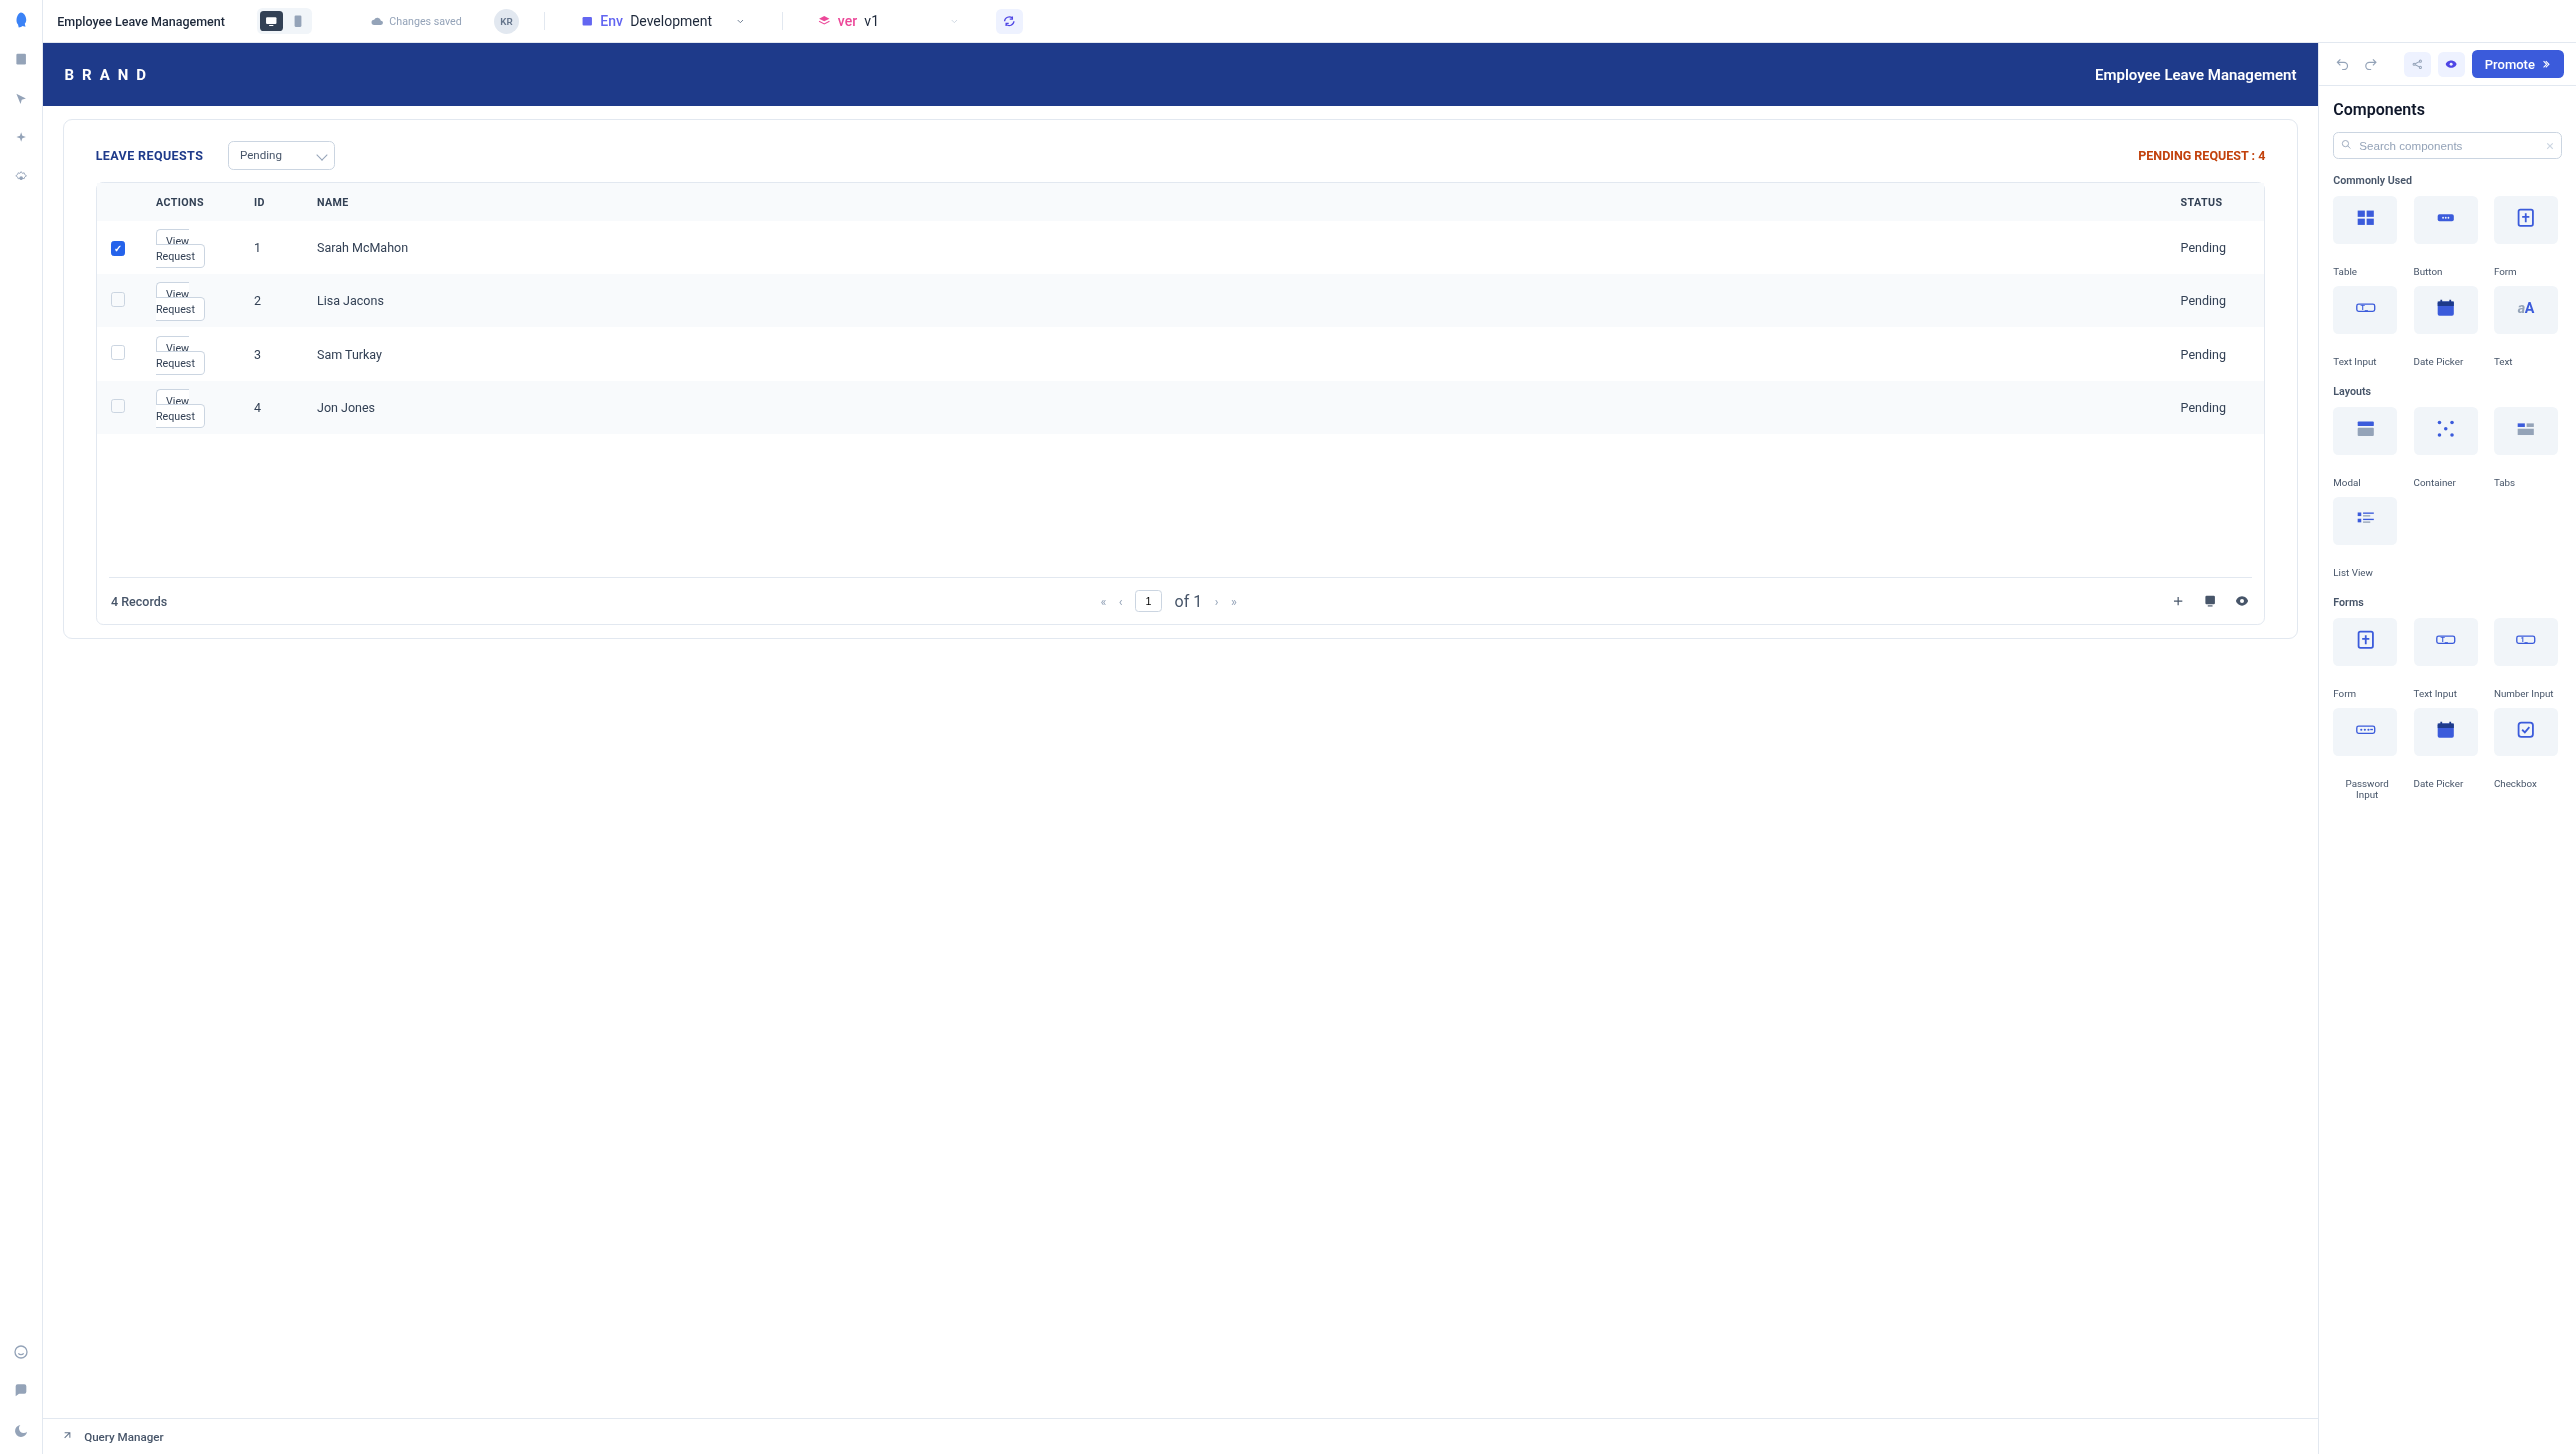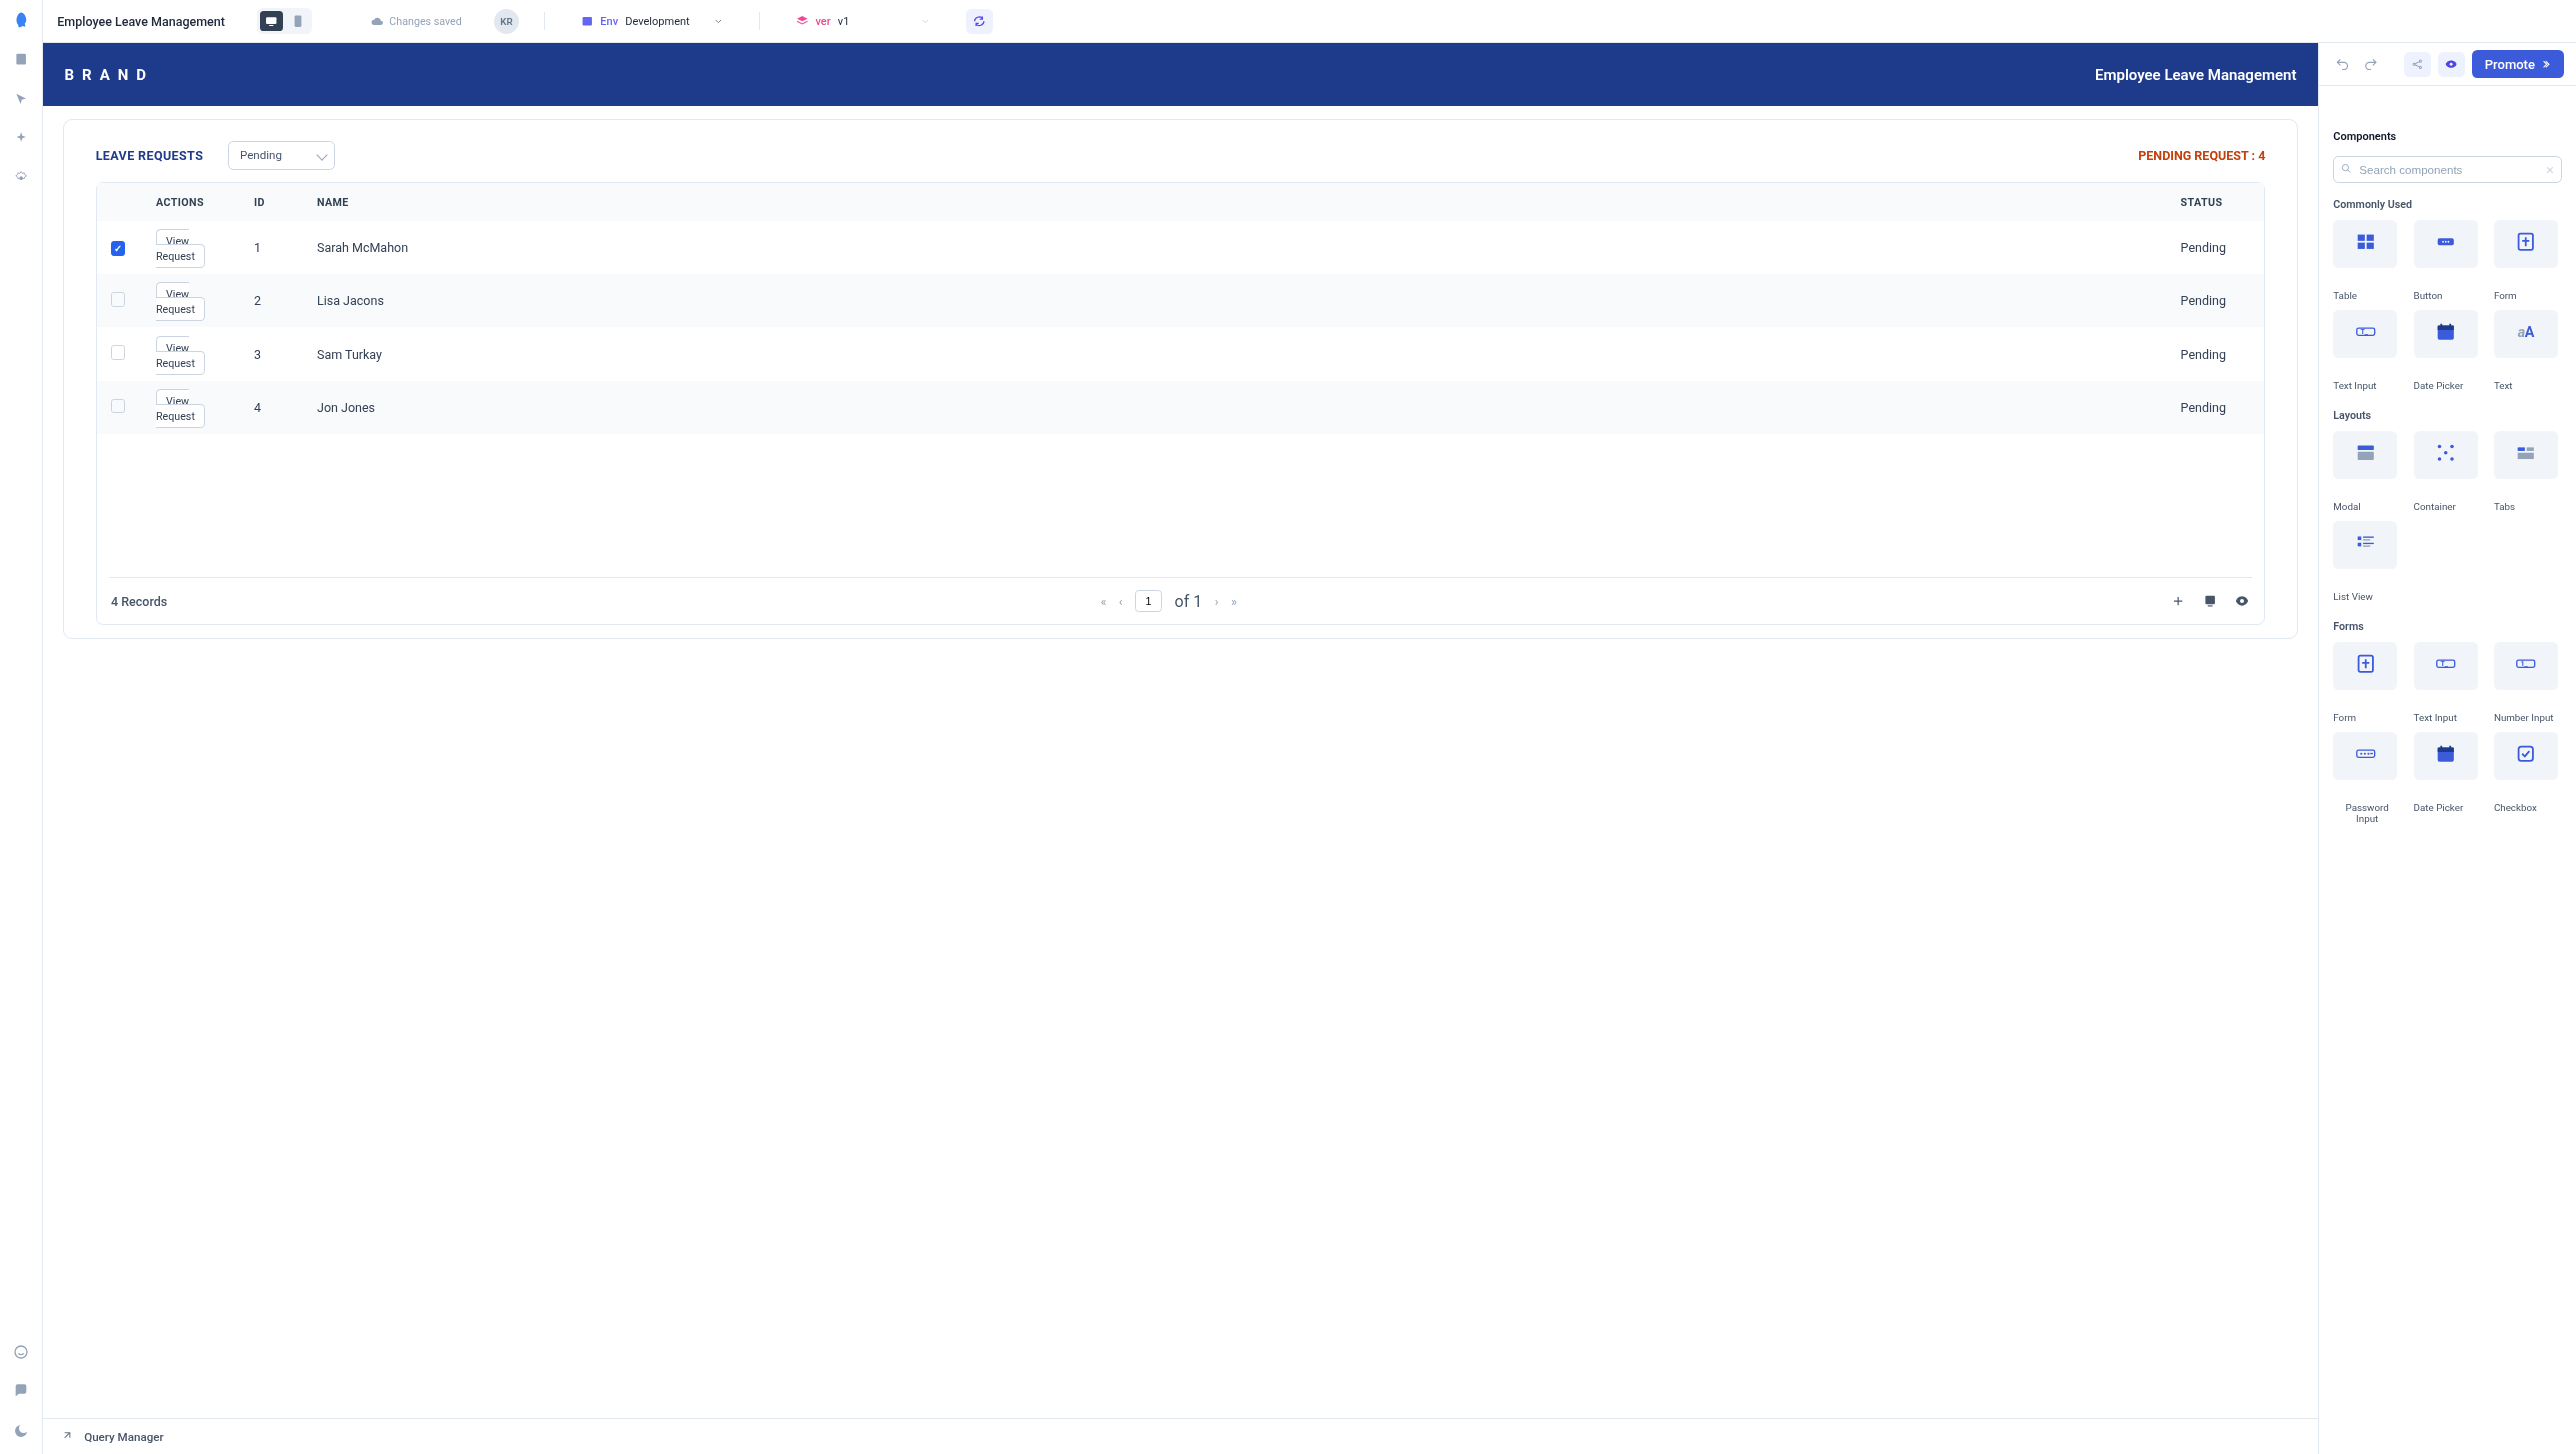--- a/index.html
+++ b/index.html
@@ -17,21 +17,21 @@
 
 
 .top-header { height: 43px; border-bottom: 0.9px solid #e2e8f0; display: flex; align-items: center; padding: 0 14.3px; gap: 14.3px; }
 .app-title { font-size: 12.5px; font-weight: 500; color: #1e293b; }
 .device-toggle { display: flex; gap: 3.6px; background: #f1f5f9; border-radius: 5.4px; padding: 2.7px; margin-left: 18px;}
 .device-btn { width: 23px; height: 19.7px; border-radius: 3.6px; display: flex; align-items: center; justify-content: center; cursor: pointer; color:#94a3b8;}
 .device-btn.active { background: #334155; color: #fff; }
 .saved { margin-left: 45px; color: #94a3b8; font-size: 10.7px; display: flex; gap: 5.4px; align-items: center; }
 .avatar-kr { width: 25px; height: 25px; border-radius: 50%; background: #e2e8f0; color: #64748b; font-size: 9.8px; font-weight: 600; display:flex;align-items:center;justify-content:center; margin-left: 18px;}
 .vdiv { width: 0.9px; height: 18px; background: #e2e8f0; margin: 0 10.7px; }
-.env-box { display: flex; align-items: center; gap: 7.2px; font-size: 11px; cursor: pointer; padding: 0 10.7px;}
+.env-box { display: flex; align-items: center; gap: 7.2px; font-size: 14px; cursor: pointer; padding: 0 10.7px;}
 .env-box .env-label { color: #6366f1; font-weight: 500; }
 .env-box .env-val { color: #1e293b; }
 .ver-label { color: #ec4899; font-weight: 500; }
 .refresh-btn { background: #eef2ff; color: #4f46e5; width: 27px; height: 25px; border-radius: 5.4px; display:flex;align-items:center;justify-content:center; cursor:pointer; margin-left: 10.7px;}
 .spacer { flex: 1; }
 .hist-btn { color: #94a3b8; width:21.5px; height:21.5px;display:flex;align-items:center;justify-content:center;cursor:pointer;}
 .share-btn, .eye-btn { background: #eef2ff; color: #94a3b8; width: 27px; height: 25px; border-radius: 5.4px; display:flex;align-items:center;justify-content:center; cursor:pointer;}
 .eye-btn{color:#4f46e5;}
 .promote-btn { background: #3b5bdb; color: #fff; padding: 6.3px 12.5px; border-radius: 5.4px; font-size: 13px; font-weight: 500; display: flex; align-items:center; gap:5.4px; cursor: pointer; }
 
@@ -89,21 +89,21 @@
 
 
 .qm-bar { height: 36px; border-top: 0.9px solid #e2e8f0; display: flex; align-items: center; padding: 0 18px; gap: 10.7px; cursor: pointer;}
 .expand-icon{color:#64748b;}
 .qm-label{color:#475569; font-size: 11.6px; font-weight:500;}
 
 
 .right-panel { width: 258px; border-left: 0.9px solid #e2e8f0; display:flex; flex-direction:column; padding: 0; }
 .rp-top { height: 43px; border-bottom: 0.9px solid #e2e8f0; display:flex; align-items:center; padding: 0 12.5px; gap:7.2px; }
 .rp-body { padding: 14.3px 14.3px; overflow-y:auto; flex:1;}
-.rp-title { font-size: 11px; font-weight: 600; color: #0f172a; margin-bottom: 12.5px; margin-top: 30px; }
+.rp-title { font-size: 16px; font-weight: 600; color: #0f172a; margin-bottom: 12.5px; }
 .search-wrap { position: relative; margin-bottom: 14.3px; }
 .search-input { width: 100%; border: 0.9px solid #cbd5e1; border-radius: 5.4px; padding: 6.3px 23px 6.3px 25px; font-size: 11.6px; color: #475569; }
 .search-input::placeholder{color:#94a3b8;}
 .search-icon { position: absolute; left: 8px; top: 50%; transform: translateY(-50%); color:#94a3b8; font-size:10.7px;}
 .clear-icon { position: absolute; right: 7.2px; top: 50%; transform: translateY(-50%); color:#cbd5e1; cursor:pointer; font-size:10.7px;}
 .section-label { font-size: 10.7px; font-weight: 600; color: #475569; margin: 3.6px 0 9px; }
 .grid3 { display: grid; grid-template-columns: repeat(3, 1fr); gap: 9px 12.5px; margin-bottom: 18px;}
 .comp-item { display: flex; flex-direction: column; align-items: flex-start; gap: 22px; cursor:pointer;}
 .comp-box { width: 64px; height: 48px; background: #f1f5f9; border-radius: 5.4px; display:flex; align-items:center; justify-content:center; }
 .comp-label { font-size: 9.8px; color: #475569; text-align:center;}

